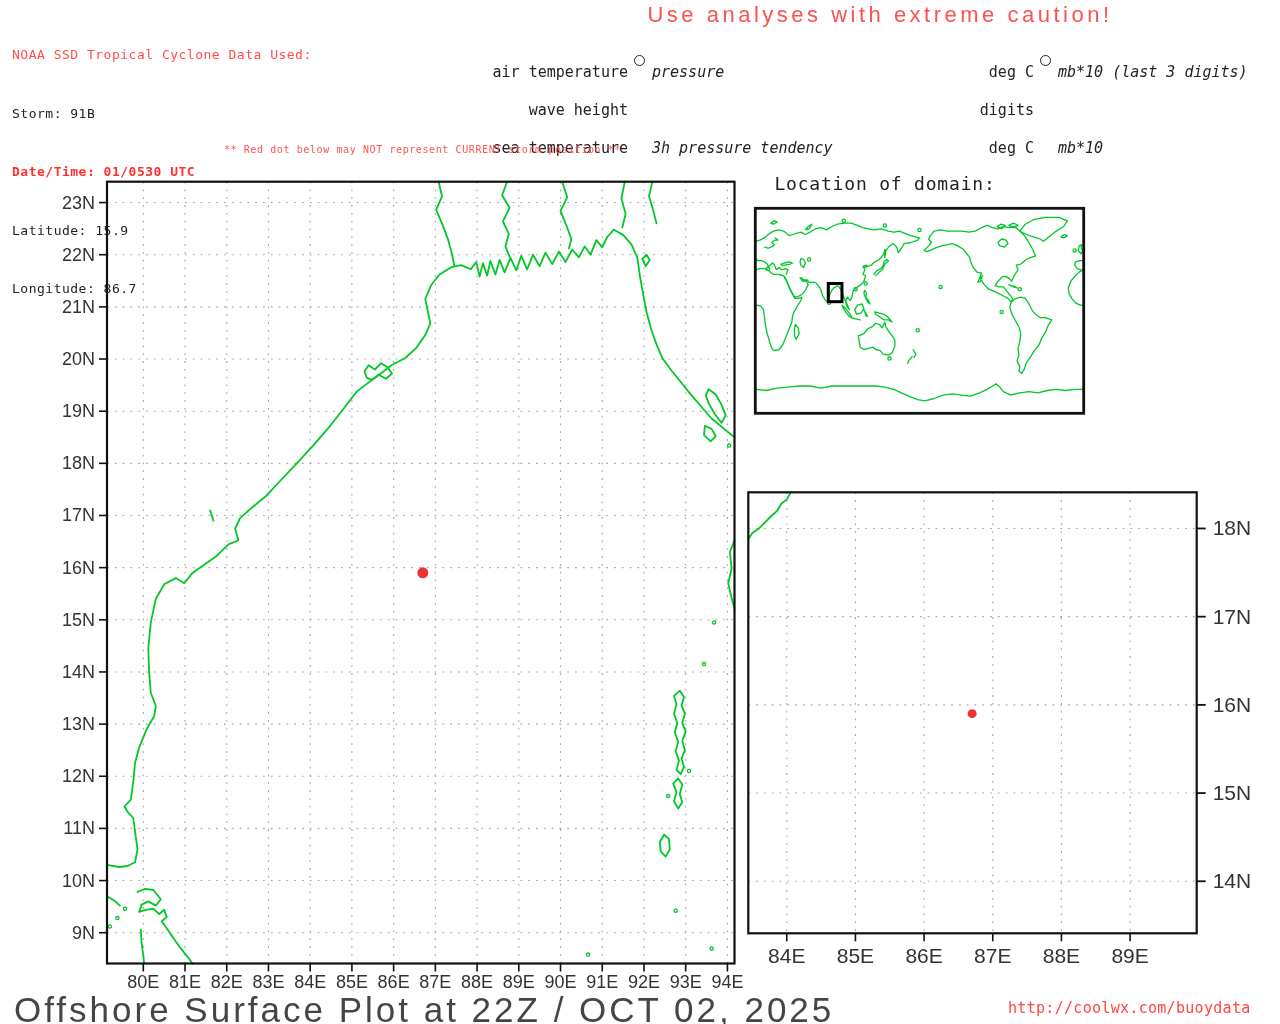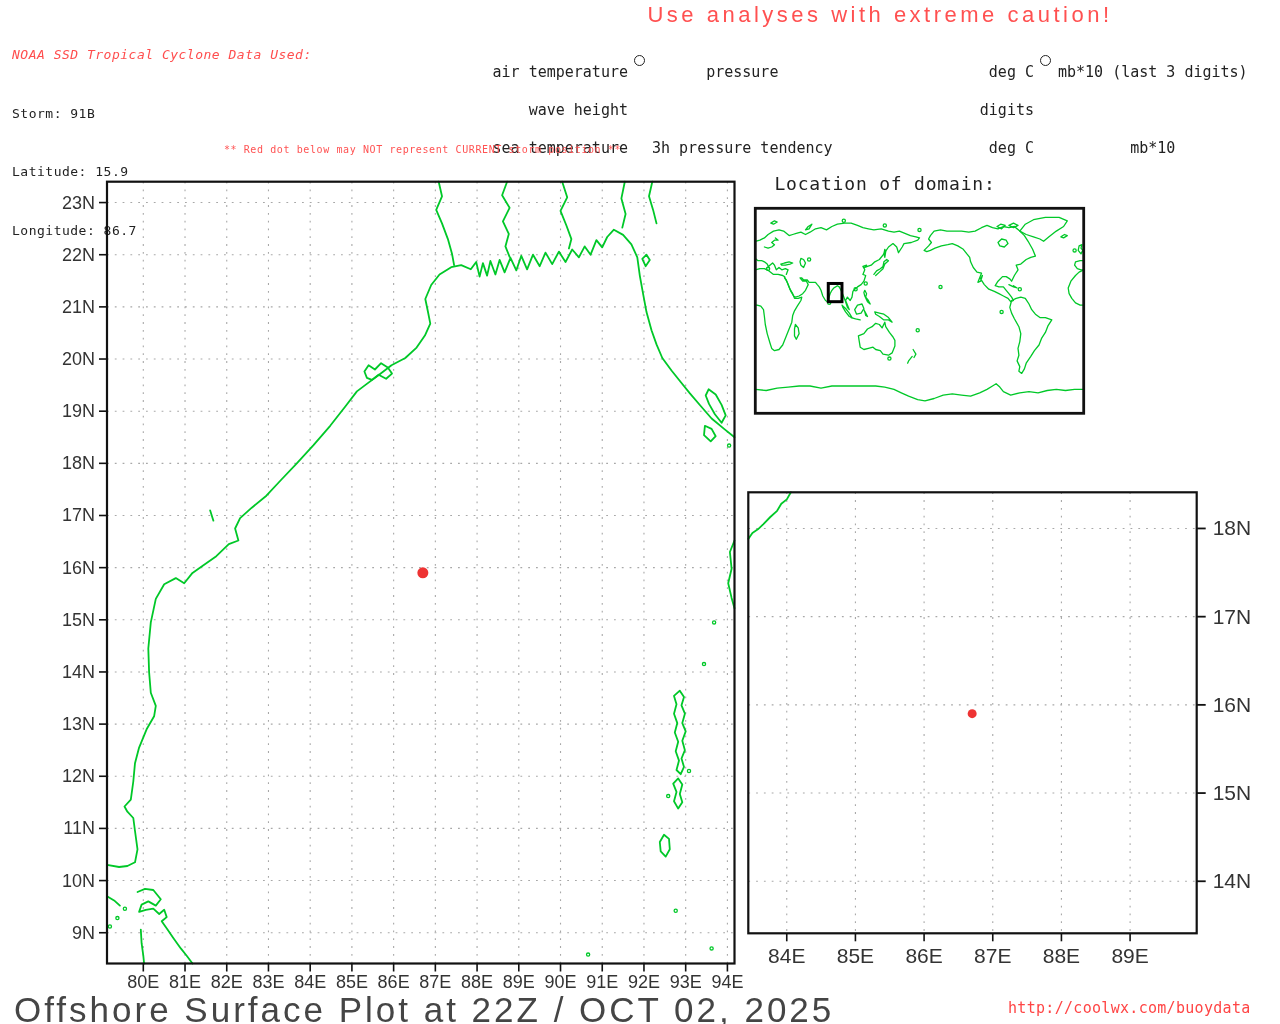--- a/index.html
+++ b/index.html
@@ -1,43 +1,44 @@
 <!DOCTYPE html>
 <html><head>
 <meta charset="utf-8">
 <style>
   html,body{margin:0;padding:0;background:#ffffff;}
   .page{position:relative;width:1280px;height:1024px;background:#fff;overflow:hidden;
         font-family:"DejaVu Sans Mono","Liberation Mono",monospace;}
   .abs{position:absolute;}
   .hdr{left:12px;top:6px;font-size:13px;line-height:19.5px;letter-spacing:.5px;color:#222;white-space:pre;}
-  .hdr .red{color:#ff4d4d;font-style:italic;}
+  .hdr .red{color:#ff4d4d;}
   .hdr .boldred{color:#ff3030;font-weight:bold;}
   .caution{left:600px;top:2px;width:560px;text-align:center;font-size:22px;letter-spacing:3.5px;
            color:#ff5050;font-family:"Liberation Sans",sans-serif;}
   .legend{top:40px;height:42px;font-size:15px;line-height:12.8px;color:#222;}
   .leg-left{position:absolute;top:0;text-align:right;white-space:pre;}
-  .leg-right{position:absolute;top:0;text-align:center;white-space:pre;}
+  .leg-right{position:absolute;top:0;text-align:left;white-space:pre;font-style:italic;}
   .leg-circle{position:absolute;width:11px;height:11px;border:1.4px solid #222;border-radius:50%;box-sizing:border-box;}
   .warning{left:110px;top:144px;width:625px;text-align:center;font-size:10px;letter-spacing:.6px;color:#ff5252;}
   .inset-title{left:760px;top:173px;width:250px;text-align:center;font-size:18px;letter-spacing:.8px;color:#222;}
   .footer-title{left:14px;top:990px;font-size:35px;letter-spacing:3px;color:#454545;font-weight:100;
                 font-family:"Liberation Sans",sans-serif;white-space:nowrap;}
   .footer-url{left:1008px;top:999px;font-size:15px;letter-spacing:.3px;color:#ff4545;text-decoration:none;}
   svg{position:absolute;overflow:visible;}
   svg text{font-family:"Liberation Sans","DejaVu Sans",sans-serif;fill:#333;}
 </style>
 </head>
 <body>
 
 <div class="page">
 
   <div class="abs hdr">
     <div class="red">NOAA SSD Tropical Cyclone Data Used:</div>
     <div>Storm: 91B</div>
+    <div class="boldred">Date/Time: 01/0530 UTC</div>
     <div>Latitude: 15.9</div>
     <div>Longitude: 86.7</div>
   </div>
 
   <div class="abs caution">Use analyses with extreme caution!</div>
 
   <div class="abs legend" style="left:440px;width:360px;">
     <div class="leg-left" style="left:0;width:188px;">
       <div>air temperature</div>
       <div>wave height</div>

